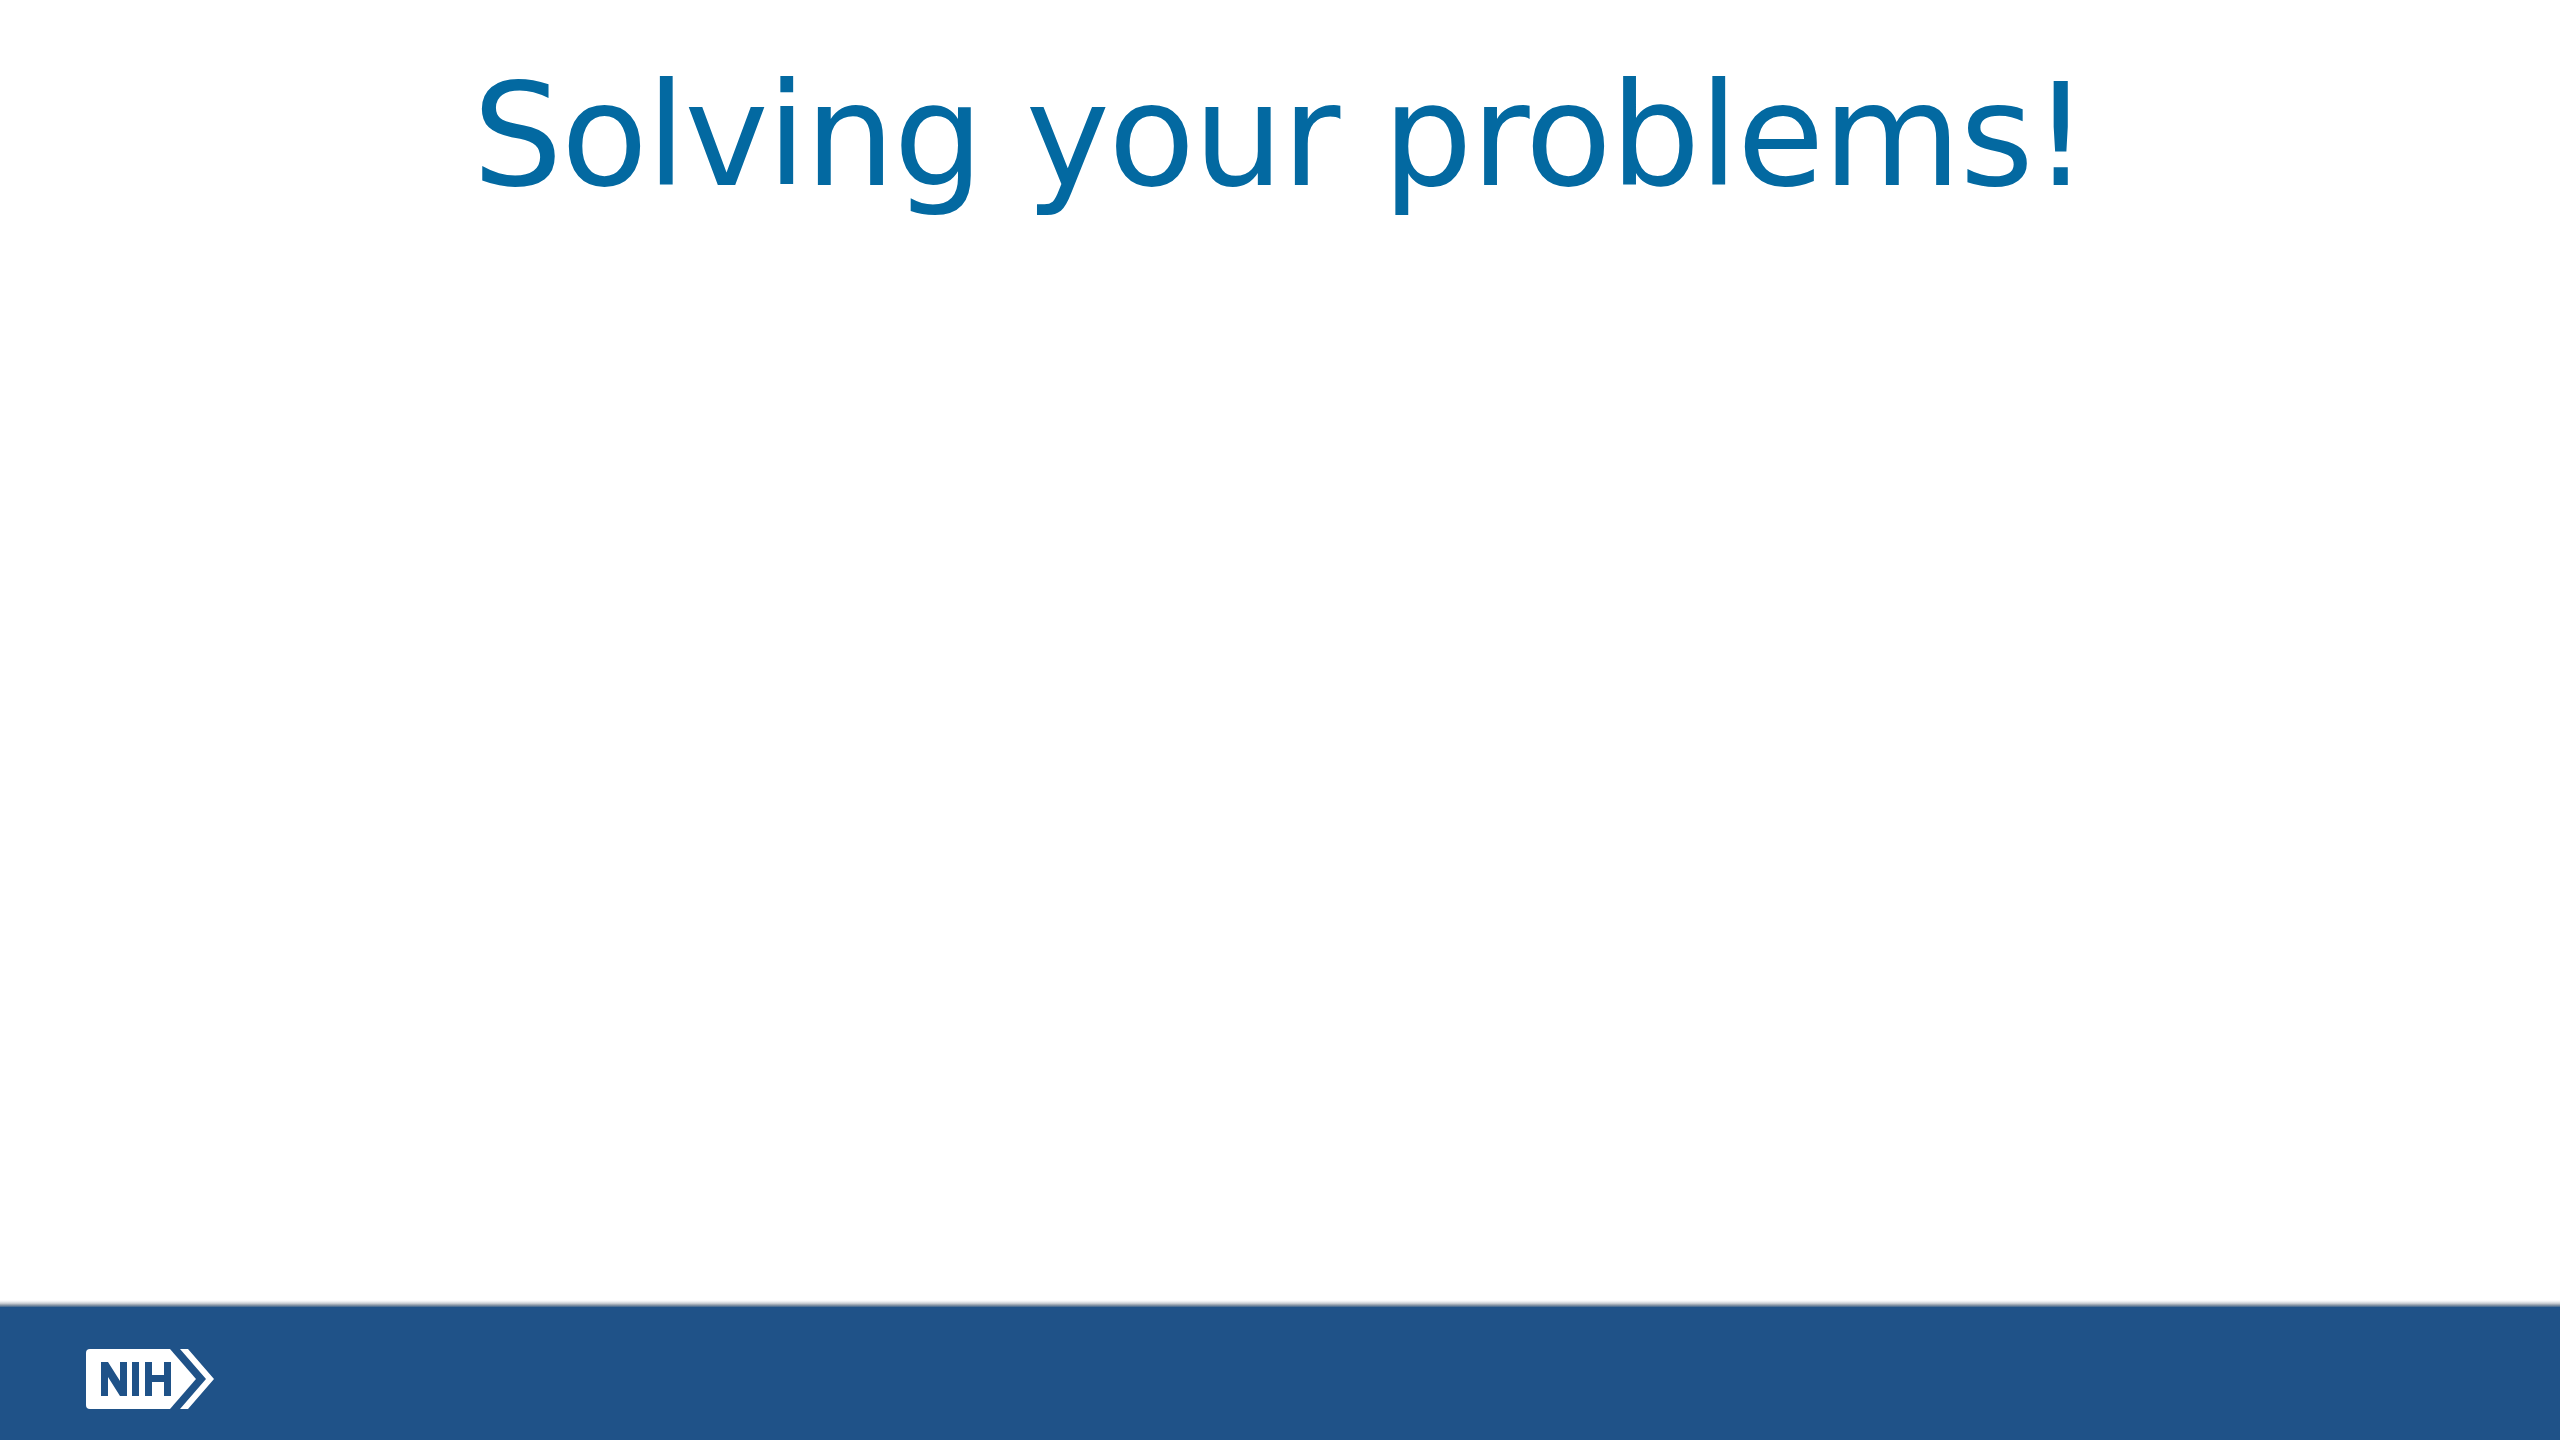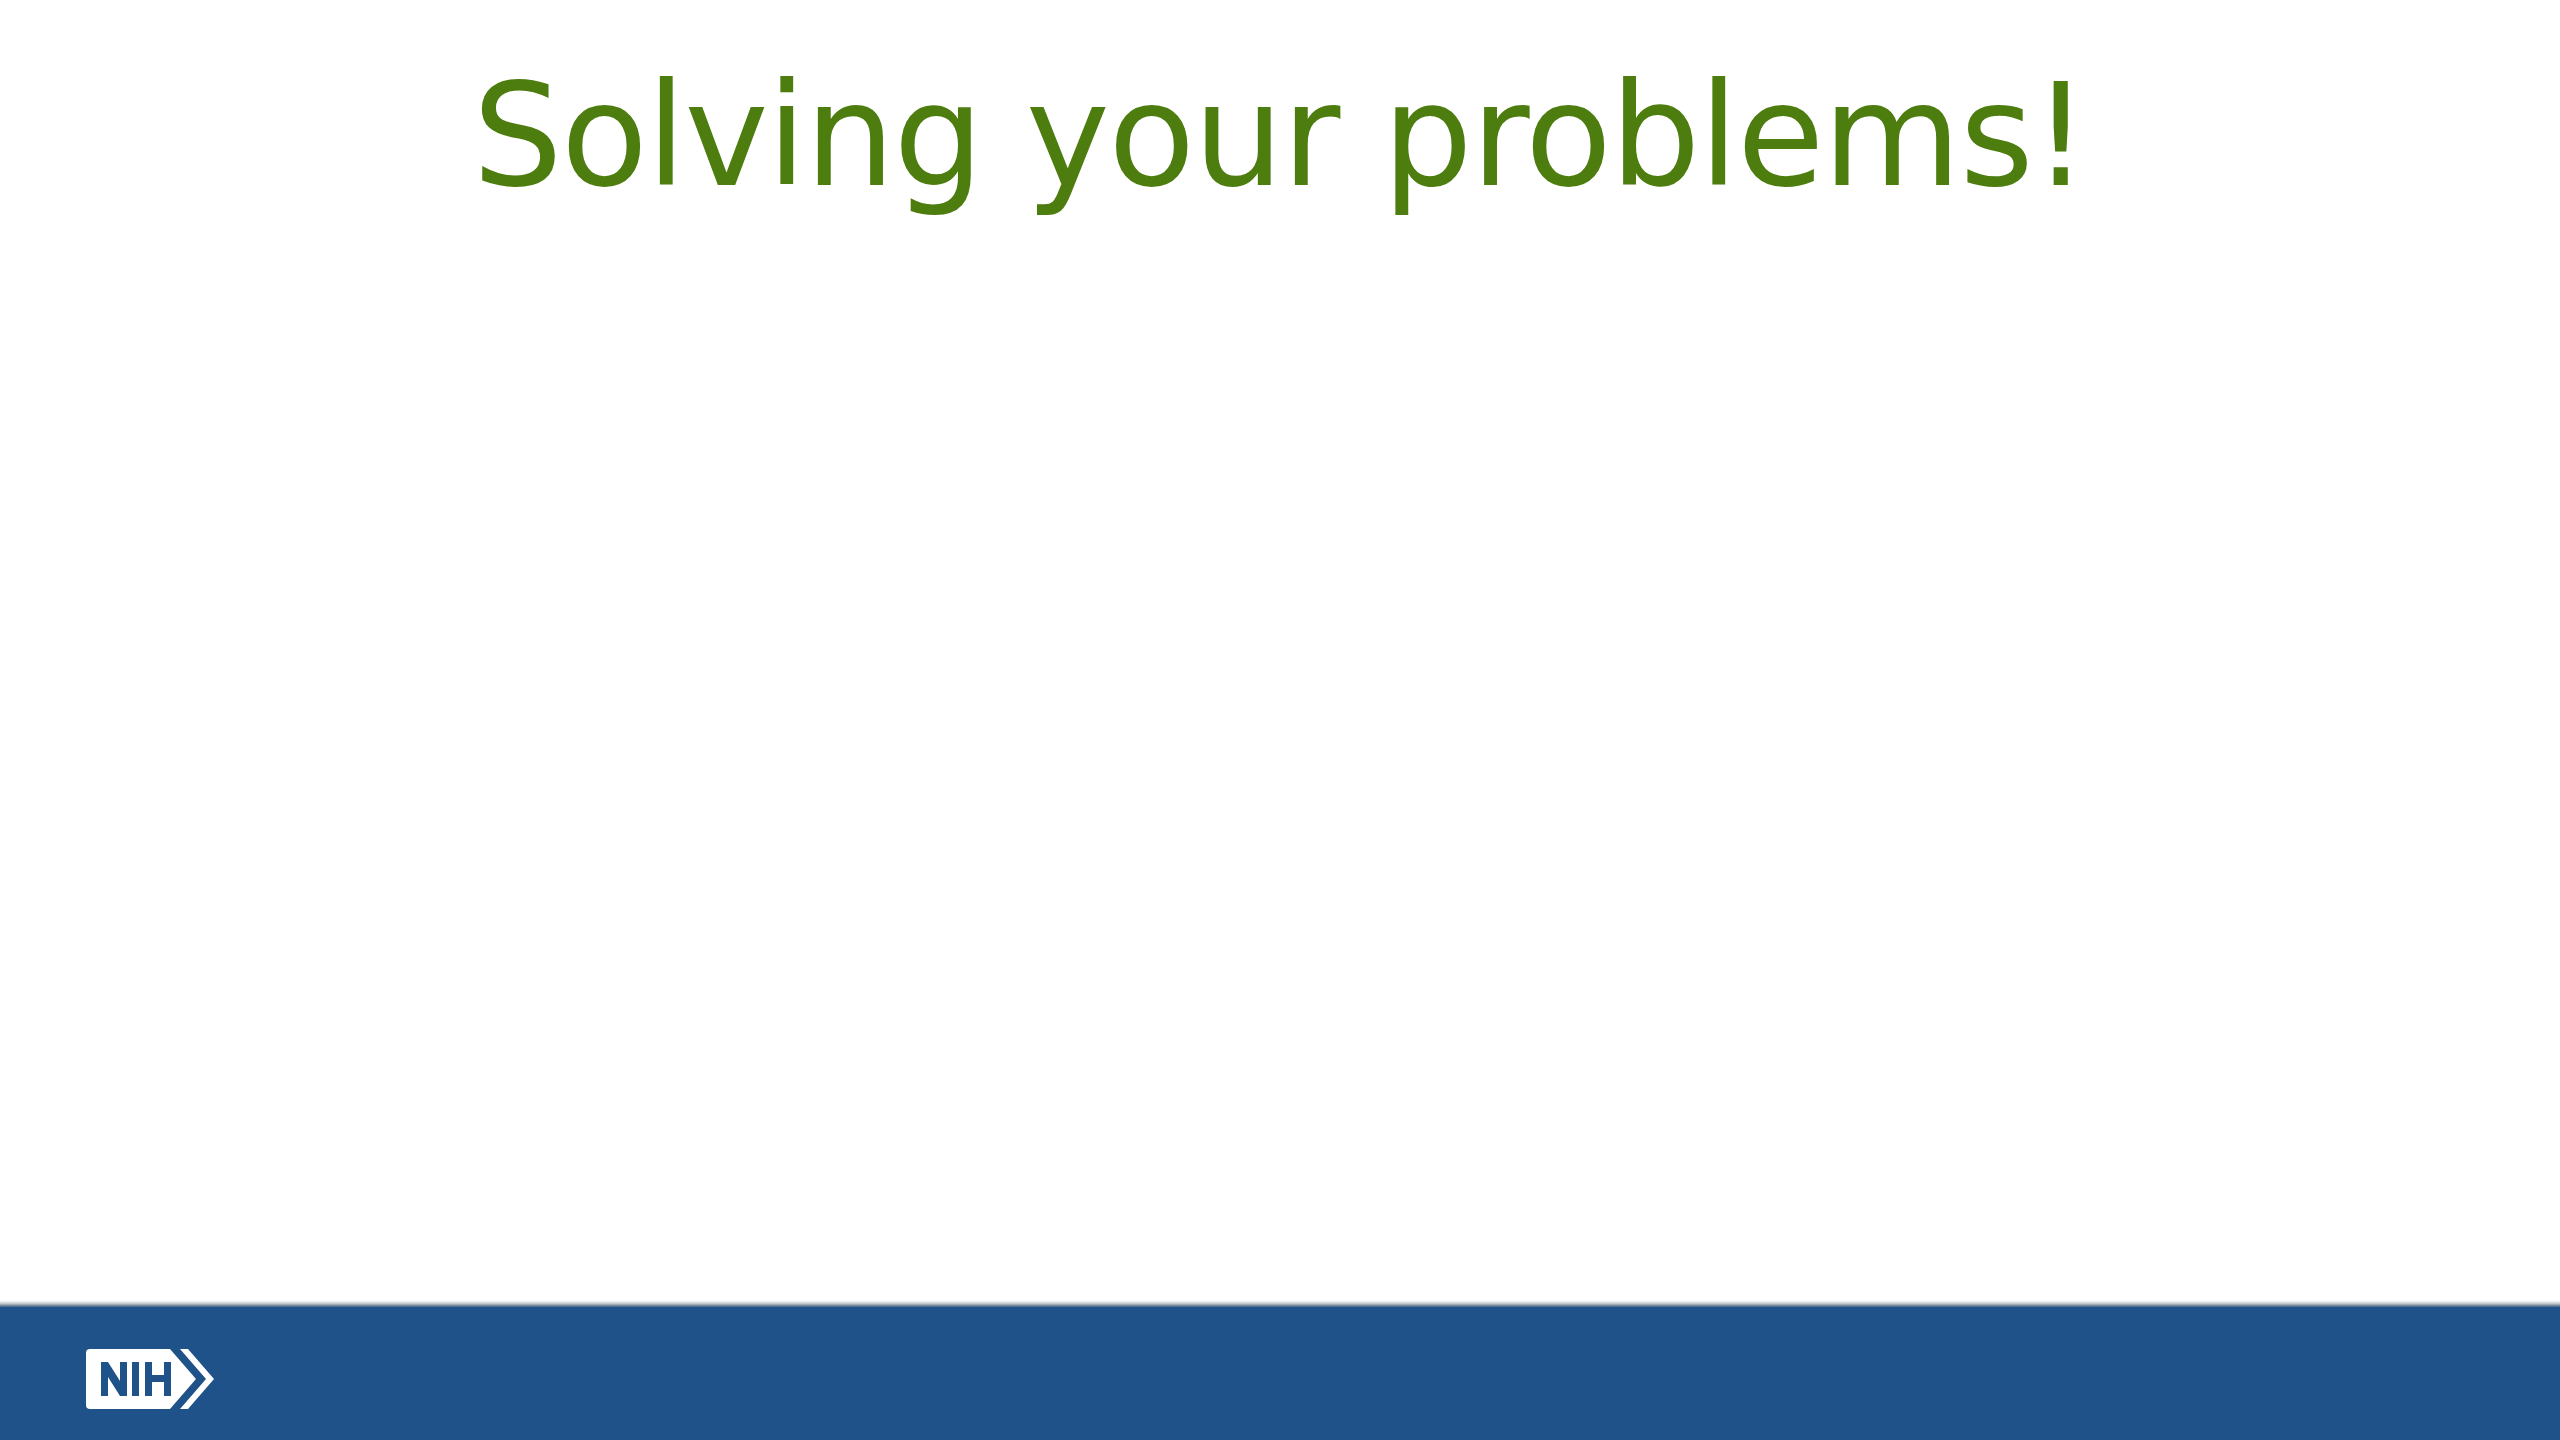--- a/index.html
+++ b/index.html
@@ -27,21 +27,21 @@
     display: flex;
     align-items: flex-start;
     justify-content: center;
   }
 
   #slide-title {
     font-family: "DejaVu Sans", "Liberation Sans", sans-serif;
     font-size: 142px;
     font-weight: 400;
     line-height: 1.18;
-    color: #4d7c0f;
+    color: #0369a1;
     letter-spacing: -1.5px;
     white-space: nowrap;
     margin: 0;
     padding: 0;
   }
 
   
   #body-area {
     position: absolute;
     left: 0;

